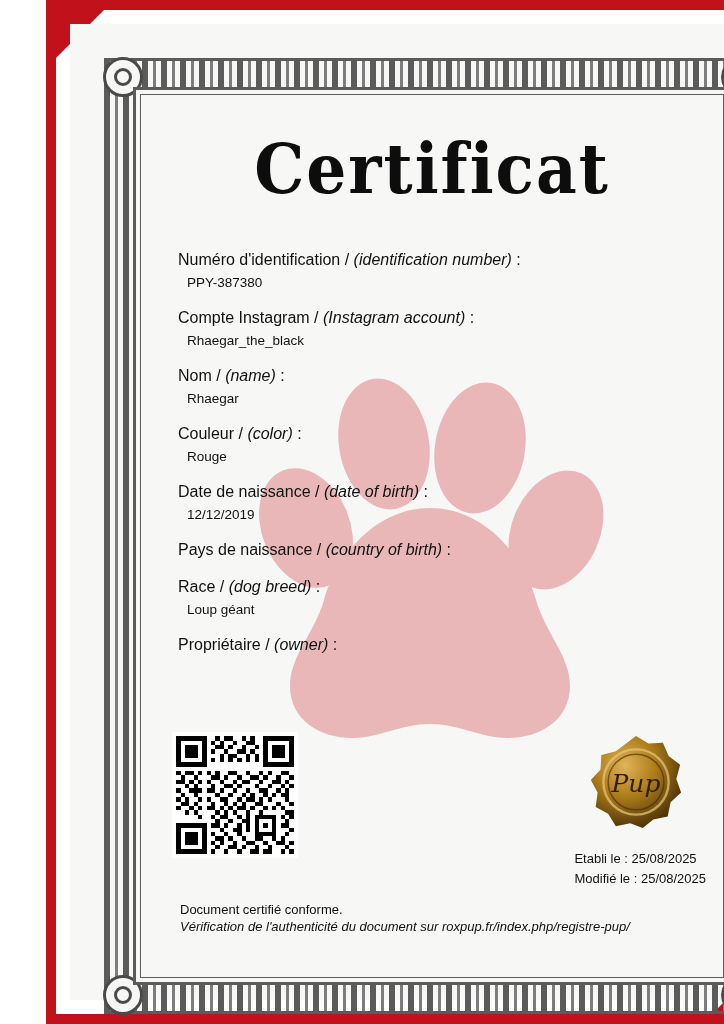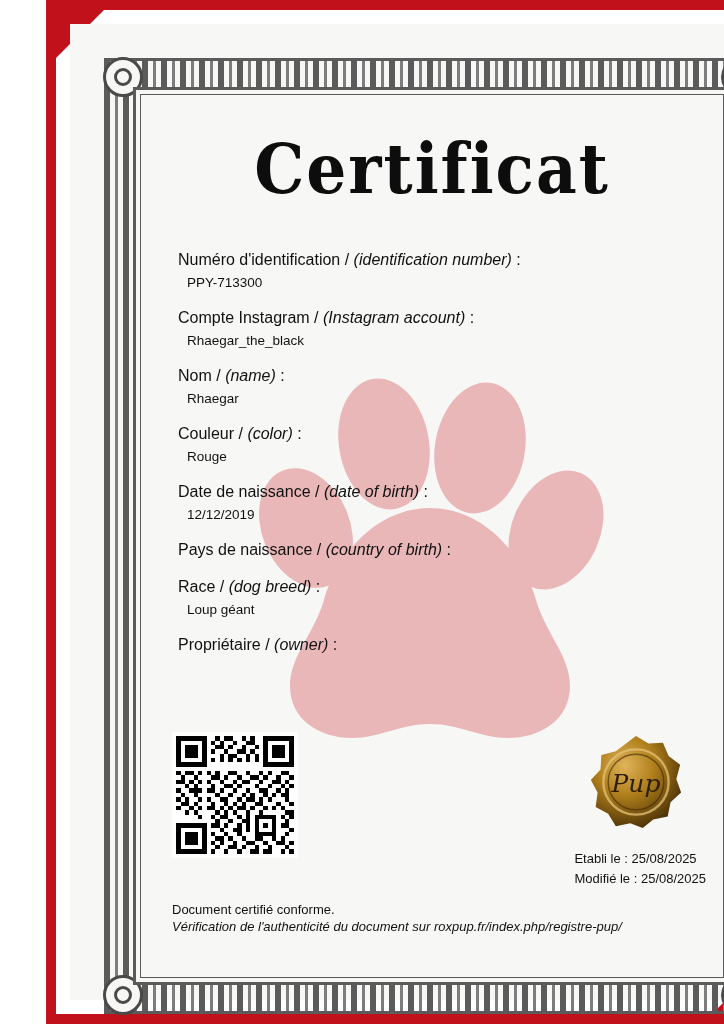--- a/index.html
+++ b/index.html
@@ -187,21 +187,21 @@
     bottom: 88px;
     text-align: left;
     font-size: 13px;
     color: #111;
     line-height: 1.5;
     z-index: 3;
   }
 
   .footer {
     position: absolute;
-    left: 32px;
+    left: 40px;
     bottom: 42px;
     z-index: 3;
   }
   .footer-line1 {
     font-size: 13px;
     color: #111;
   }
   .footer-line2 {
     font-size: 13px;
     font-style: italic;
@@ -243,21 +243,21 @@
           <path d="M182 176c52 0 92 44 106 92 10 34 34 56 34 86 0 34-30 52-62 52-28 0-48-14-78-14s-50 14-78 14c-32 0-62-18-62-52 0-30 24-52 34-86 14-48 54-92 106-92z"></path>
         </g>
       </svg>
 
       <div class="fields">
 
         <div class="field">
           <div class="field-label">
             <span>Numéro d'identification / </span><i>(identification number)</i><span> :</span>
           </div>
-          <div class="field-value">PPY-713300</div>
+          <div class="field-value">PPY-387380</div>
         </div>
 
         <div class="field">
           <div class="field-label">
             <span>Compte Instagram / </span><i>(Instagram account)</i><span> :</span>
           </div>
           <div class="field-value">Rhaegar_the_black</div>
         </div>
 
         <div class="field">

